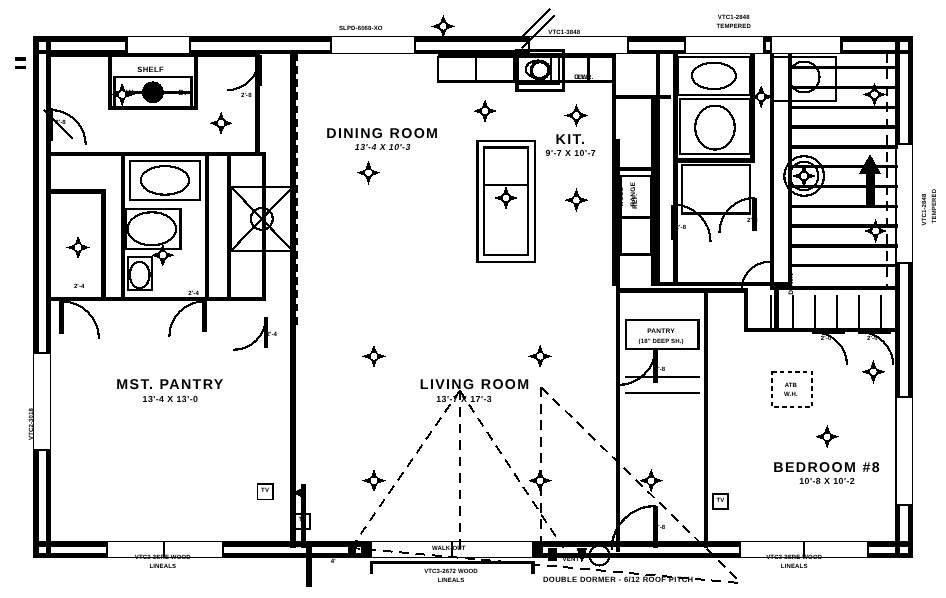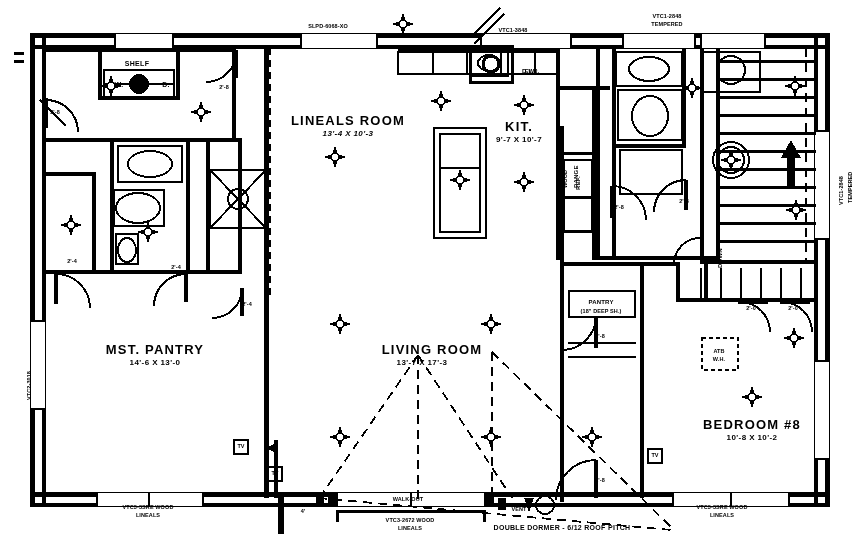--- a/index.html
+++ b/index.html
@@ -341,28 +341,28 @@
 
   <g fill="#000">
     <rect x="14" y="52" width="10" height="3"></rect>
     <rect x="14" y="60" width="10" height="3"></rect>
   </g>
   <g stroke="#000" stroke-width="2" fill="none">
     <line x1="40" y1="100" x2="66" y2="126"></line>
   </g>
 </svg>
 
-<div class="lbl room-name ctr" style="left:348px;top:113px;">LINEALS ROOM</div>
+<div class="lbl room-name ctr" style="left:348px;top:113px;">DINING ROOM</div>
 <div class="lbl room-dim ctr" style="left:348px;top:129px;font-style:italic;">13'-4 X 10'-3</div>
 
 <div class="lbl room-name ctr" style="left:519px;top:119px;">KIT.</div>
 <div class="lbl room-dim ctr" style="left:519px;top:135px;">9'-7 X 10'-7</div>
 
 <div class="lbl room-name ctr" style="left:155px;top:342px;">MST. PANTRY</div>
-<div class="lbl room-dim ctr" style="left:155px;top:358px;">14'-6 X 13'-0</div>
+<div class="lbl room-dim ctr" style="left:155px;top:358px;">13'-4 X 13'-0</div>
 
 <div class="lbl room-name ctr" style="left:432px;top:342px;">LIVING ROOM</div>
 <div class="lbl room-dim ctr" style="left:422px;top:358px;">13'-7 X 17'-3</div>
 
 <div class="lbl room-name ctr" style="left:752px;top:417px;">BEDROOM #8</div>
 <div class="lbl room-dim ctr" style="left:752px;top:433px;">10'-8 X 10'-2</div>
 
 <div class="lbl mini ctr" style="left:137px;top:60px;">SHELF</div>
 <div class="lbl mini ctr" style="left:119px;top:81px;">W.</div>
 <div class="lbl mini ctr" style="left:166px;top:81px;">D.</div>

